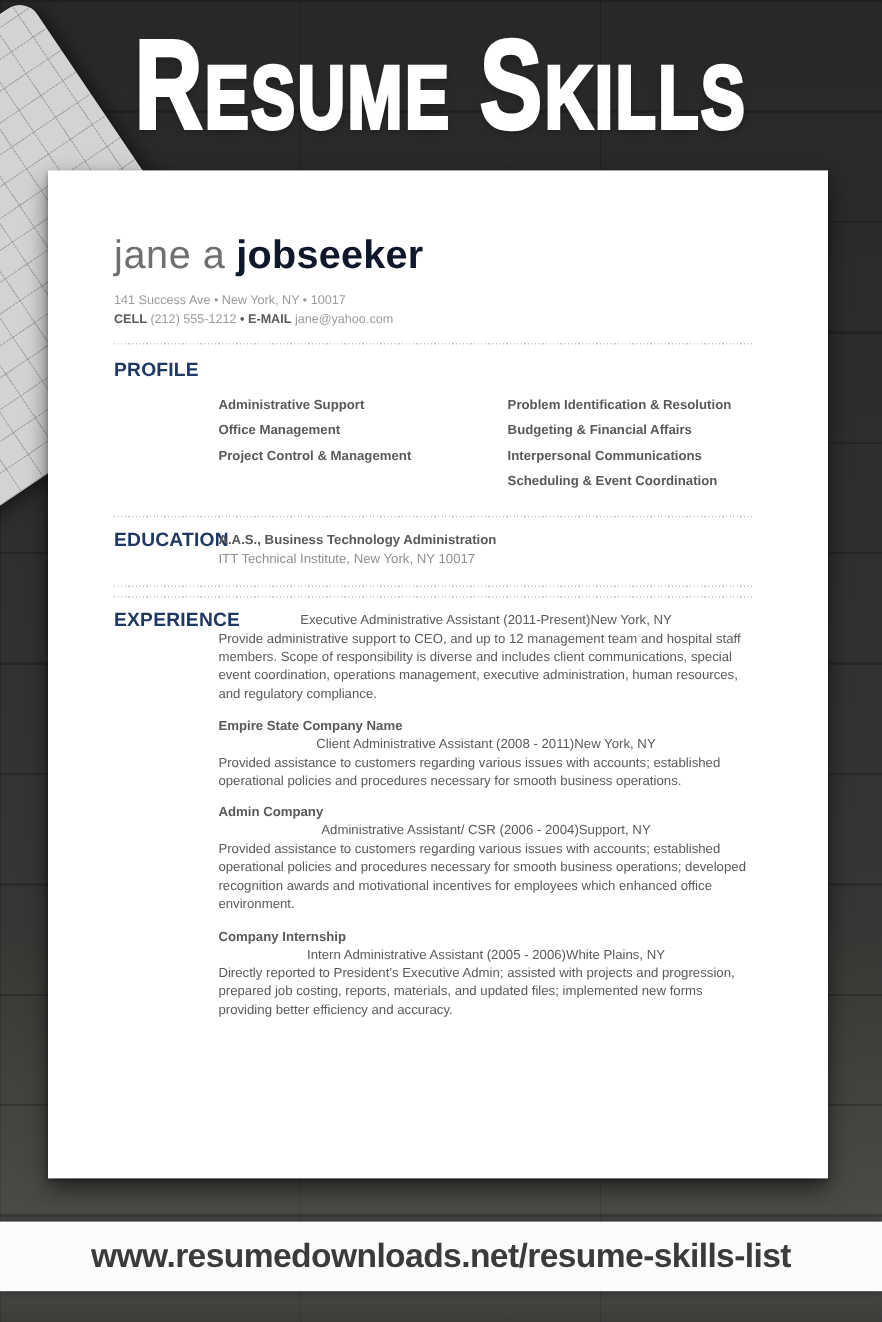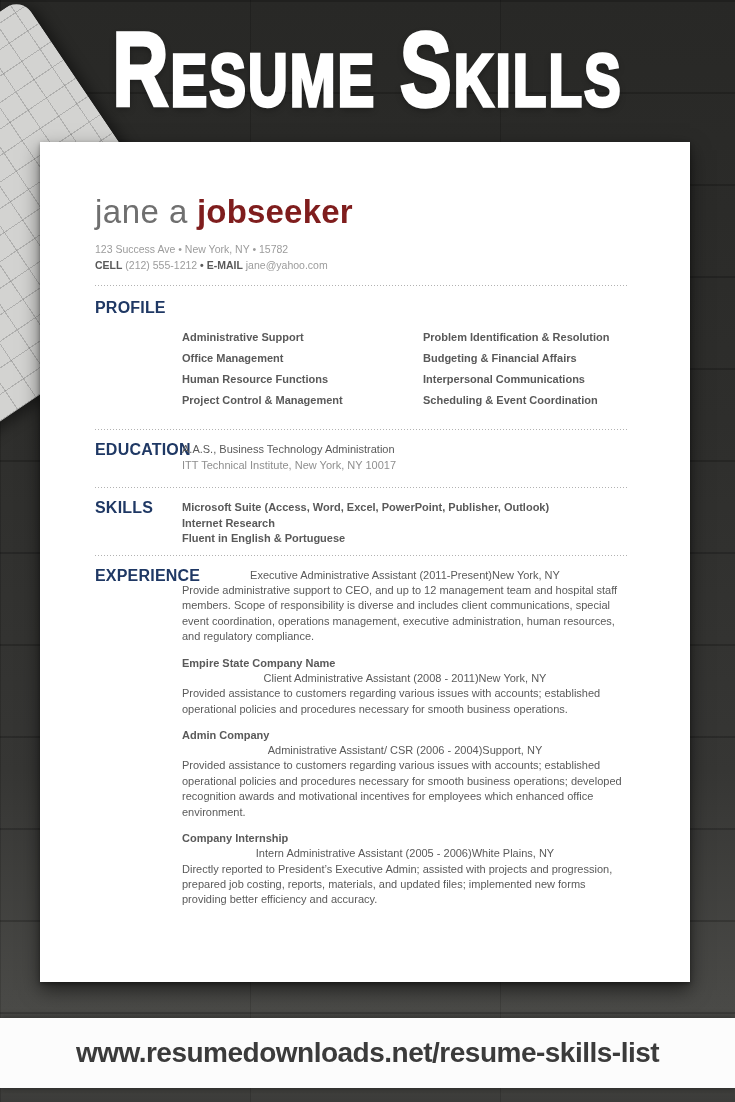--- a/index.html
+++ b/index.html
@@ -59,21 +59,21 @@
     background: #ffffff;
     z-index: 2;
     box-sizing: border-box;
     padding: 50px 62px 0 55px;
     box-shadow: 0 8px 18px rgba(0,0,0,0.55), 0 2px 4px rgba(0,0,0,0.35);
     color: #595959;
   }
 
   .r-name { line-height: 40px; white-space: nowrap; }
   .name-first { font-size: 33px; color: #6f6f6f; letter-spacing: 0.5px; margin-right: 9px; text-align: center; }
-  .name-last  { font-size: 33px; color: #7f1d1d; font-weight: bold; letter-spacing: 0.2px; }
+  .name-last  { font-size: 33px; color: #0f172a; font-weight: bold; letter-spacing: 0.2px; }
   .r-address { font-size: 10.5px; color: #9c9c9c; line-height: 16px; margin-top: 3px; }
   .r-contactline { font-size: 10.5px; color: #9c9c9c; line-height: 16px; }
   .contact-label { color: #595959; font-weight: bold; }
   .contact-sep { color: #595959; font-weight: bold; }
 
   .divider {
     height: 1px;
     background-image: repeating-linear-gradient(90deg, #b2b2b2 0 1px, transparent 1px 3px);
   }
   .div-1 { margin-top: 12px; }
@@ -87,35 +87,35 @@
     width: 87px; flex-shrink: 0;
     font-size: 16px; font-weight: bold; color: #1f3864;
     letter-spacing: 0.2px; line-height: 15px;
   }
   .section-content { flex: 1; font-size: 11px; }
 
   .profile-cols { display: flex; margin-top: 27px; }
   .profile-col-left { width: 241px; flex-shrink: 0; }
   .profile-item { font-weight: bold; color: #595959; line-height: 21px; font-size: 11px; }
 
-  .edu-degree { font-weight: normal; color: #595959; line-height: 15.5px; }
+  .edu-degree { font-weight: bold; color: #595959; line-height: 15.5px; }
   .edu-school { color: #8f8f8f; line-height: 15.5px; }
 
   .skill-line { font-weight: bold; color: #595959; line-height: 15.5px; }
 
   .job { margin-bottom: 11px; }
   .job-company { font-weight: bold; color: #595959; line-height: 15px; }
   .job-titleline { display: flex; justify-content: center; line-height: 15.5px; color: #5a5a5a; }
   .job-location { text-align: right; white-space: nowrap; }
   .job-desc { color: #5a5a5a; line-height: 15.4px; }
 
   .footer-bar {
     position: absolute;
     left: 0; top: 1018px;
-    width: 735px; height: 70px;
+    width: 735px; height: 58px;
     background: #fcfcfc;
     display: flex; align-items: center; justify-content: center;
     z-index: 2;
     box-shadow: 0 -2px 6px rgba(0,0,0,0.25), 0 2px 6px rgba(0,0,0,0.25);
   }
   .footer-url {
     font-size: 28px;
     font-weight: bold;
     color: #3b3b3b;
     letter-spacing: -0.5px;
@@ -131,40 +131,39 @@
   <div class="banner">
     <div class="banner-title">Resume Skills</div>
   </div>
 
   <div class="paper">
 
     <div class="r-header">
       <div class="r-name">
         <span class="name-first">jane a</span><span class="name-last">jobseeker</span>
       </div>
-      <div class="r-address">123 Success Ave • New York, NY • 15782</div>
+      <div class="r-address">141 Success Ave • New York, NY • 10017</div>
       <div class="r-contactline">
         <span class="contact-label">CELL</span>
         <span>(212) 555-1212</span>
         <span class="contact-sep">•</span>
         <span class="contact-label">E-MAIL</span>
         <span>jane@yahoo.com</span>
       </div>
     </div>
 
     <div class="divider div-1"></div>
 
     <div class="section section-profile">
       <div class="section-label">PROFILE</div>
       <div class="section-content">
         <div class="profile-cols">
           <div class="profile-col-left">
             <div class="profile-item">Administrative Support</div>
             <div class="profile-item">Office Management</div>
-            <div class="profile-item">Human Resource Functions</div>
             <div class="profile-item">Project Control &amp; Management</div>
           </div>
           <div class="profile-col-right">
             <div class="profile-item">Problem Identification &amp; Resolution</div>
             <div class="profile-item">Budgeting &amp; Financial Affairs</div>
             <div class="profile-item">Interpersonal Communications</div>
             <div class="profile-item">Scheduling &amp; Event Coordination</div>
           </div>
         </div>
       </div>
@@ -175,28 +174,20 @@
     <div class="section">
       <div class="section-label">EDUCATION</div>
       <div class="section-content">
         <div class="edu-degree">A.A.S., Business Technology Administration</div>
         <div class="edu-school">ITT Technical Institute, New York, NY 10017</div>
       </div>
     </div>
 
     <div class="divider div-3"></div>
 
-    <div class="section">
-      <div class="section-label">SKILLS</div>
-      <div class="section-content">
-        <div class="skill-line">Microsoft Suite (Access, Word, Excel, PowerPoint, Publisher, Outlook)</div>
-        <div class="skill-line">Internet Research</div>
-        <div class="skill-line">Fluent in English &amp; Portuguese</div>
-      </div>
-    </div>
 
     <div class="divider div-4"></div>
 
     <div class="section">
       <div class="section-label">EXPERIENCE</div>
       <div class="section-content">
 
         <div class="job">
           <div class="job-titleline">
             <span>Executive Administrative Assistant (2011-Present)</span>

